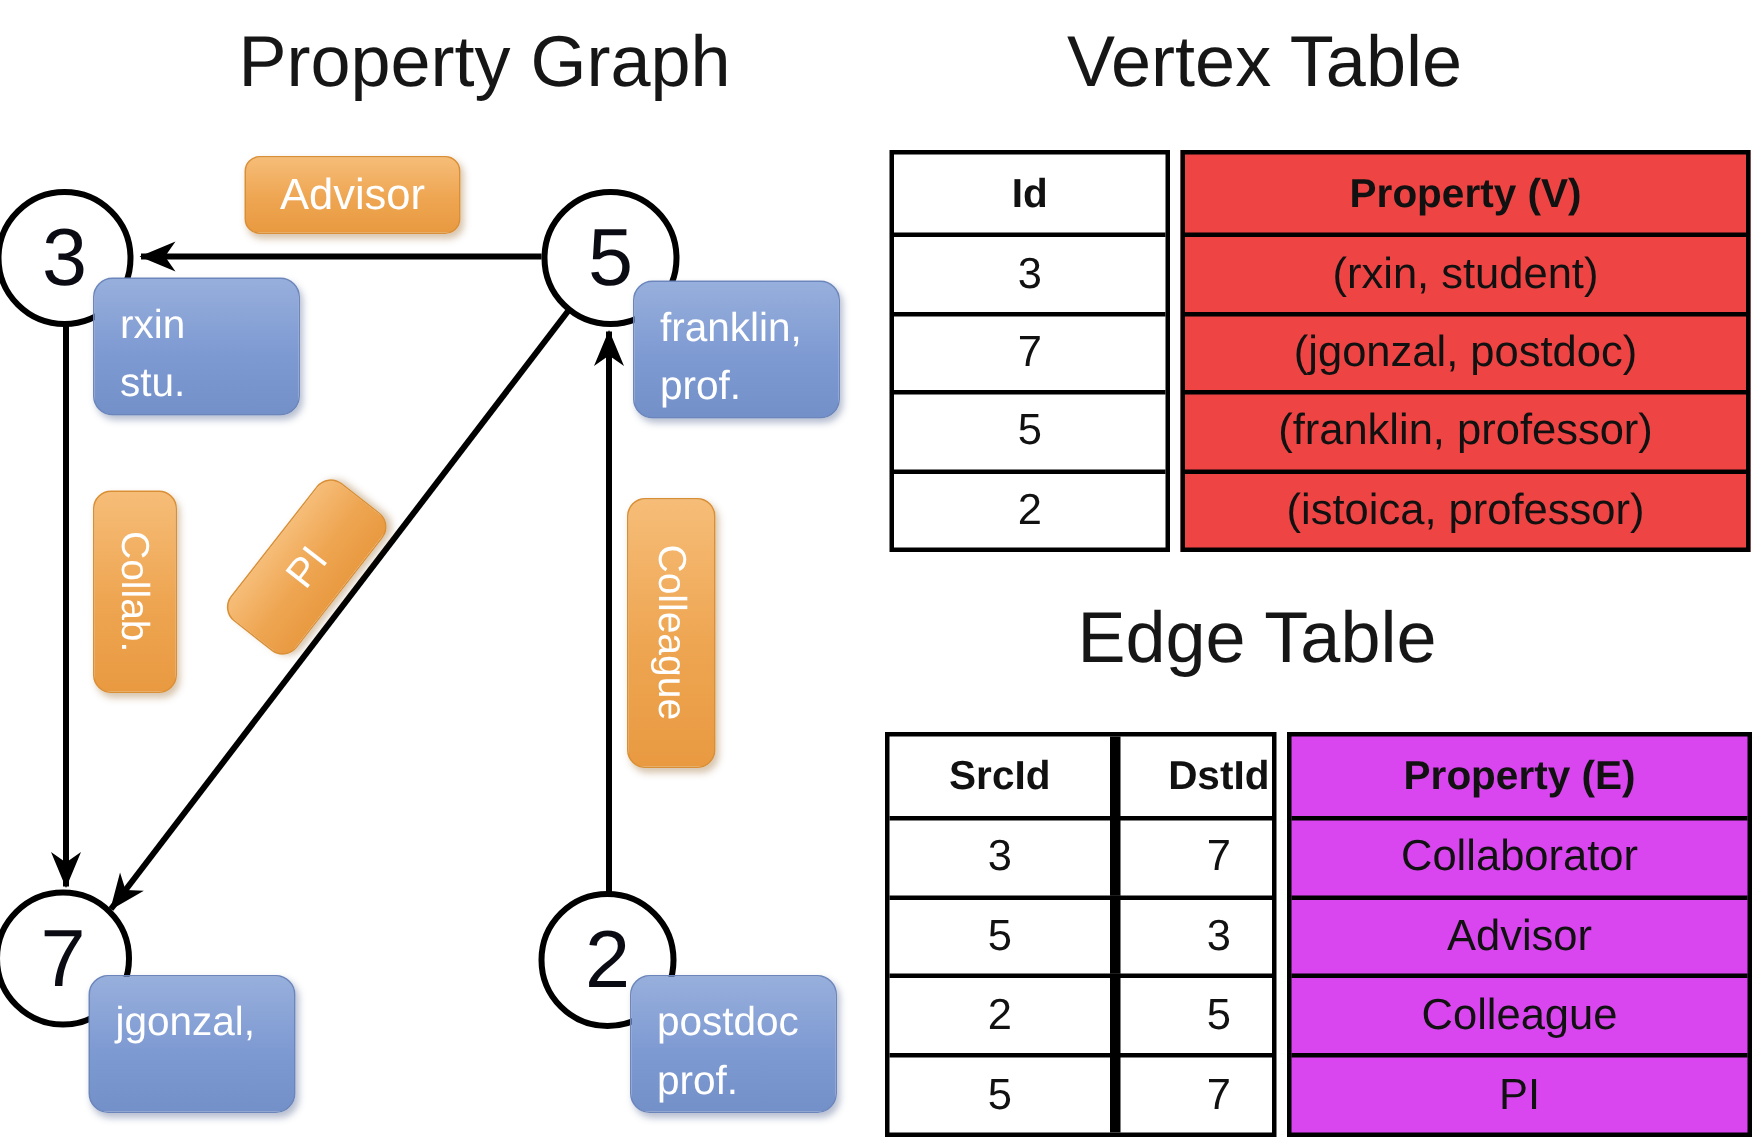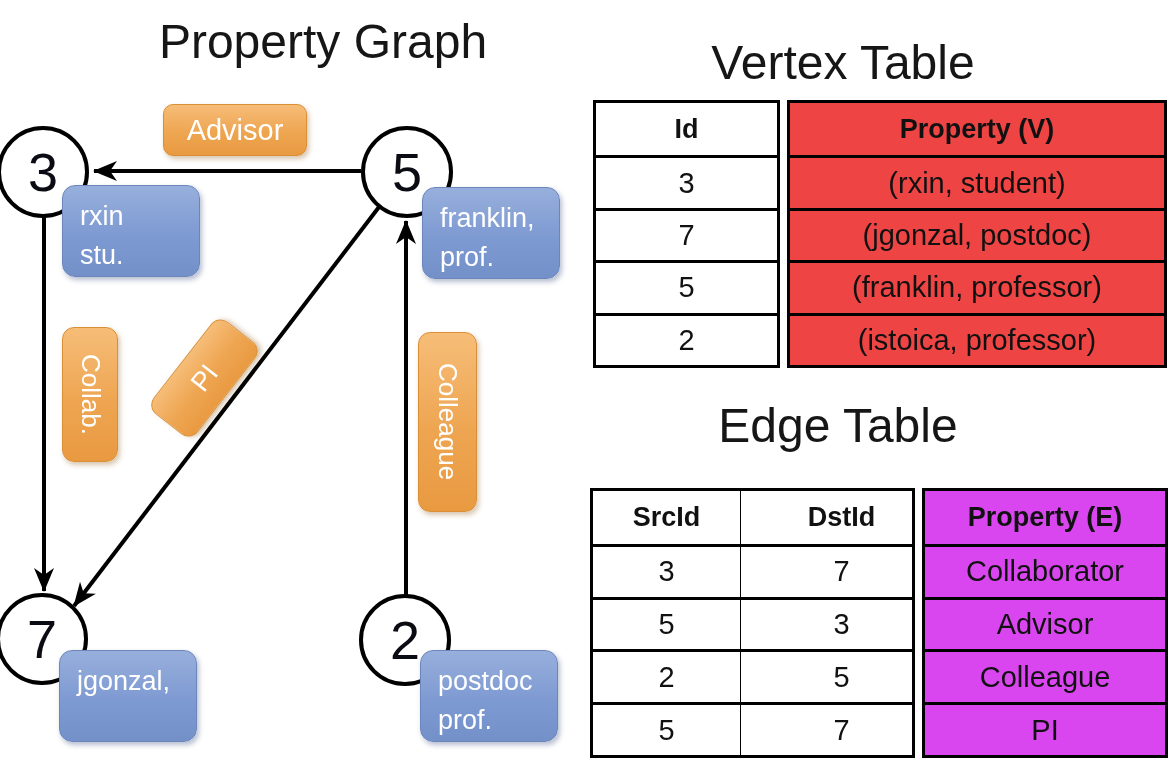--- a/index.html
+++ b/index.html
@@ -68,31 +68,31 @@
     background: #fff;
   }
   .tcell {
     display: flex; align-items: center; justify-content: center;
     font-size: 29px; font-weight: 300;
     border-top: 3px solid #000;
     white-space: nowrap;
   }
   .tcell.first { border-top: none; }
   .tcell.hdr { font-size: 27px; font-weight: 700; }
-  .tcell.bleft { border-left: 1px solid #000000; padding-left: 30px; }
+  .tcell.bleft { border-left: 7px solid #000000; padding-left: 30px; }
   .fill-blue { background: #ef4444; }
   .fill-tan  { background: #d946ef; }
 </style>
 </head>
 <body>
 
 <div id="slide">
 
   <div class="title" style="left:0; top:14; top:14px; width:566px;margin-left:40px;">Property Graph</div>
-  <div class="title" style="left:593px; top:14px; width:500px;margin-top:21px;">Vertex Table</div>
+  <div class="title" style="left:593px; top:14px; width:500px;">Vertex Table</div>
   <div class="title" style="left:593px; top:398px; width:490px;">Edge Table</div>
 
   <svg id="edges" width="580" height="760">
     <defs>
       <marker id="arr" markerUnits="userSpaceOnUse" markerWidth="26" markerHeight="22" refX="24" refY="11" orient="auto">
         <path d="M1,1 L25,11 L1,21 L8,11 Z" fill="#000"></path>
       </marker>
     </defs>
     <line x1="361" y1="171" x2="94" y2="171" stroke="#000" stroke-width="4" marker-end="url(#arr)"></line>
     <line x1="44" y1="216" x2="44" y2="591" stroke="#000" stroke-width="4" marker-end="url(#arr)"></line>
@@ -145,21 +145,21 @@
     <div class="tcol fill-blue" style="flex:1; grid-template-rows:repeat(5,1fr);">
       <div class="tcell hdr first">Property (V)</div>
       <div class="tcell">(rxin, student)</div>
       <div class="tcell">(jgonzal, postdoc)</div>
       <div class="tcell">(franklin, professor)</div>
       <div class="tcell">(istoica, professor)</div>
     </div>
   </div>
 
   <div class="tbl" style="left:590px; top:488px; width:578px; height:270px;">
-    <div class="tcol" style="width:325px; grid-template-columns:147px 1fr; grid-template-rows:repeat(5,1fr);">
+    <div class="tcol" style="width:261px; grid-template-columns:147px 1fr; grid-template-rows:repeat(5,1fr);">
       <div class="tcell hdr first">SrcId</div>
       <div class="tcell hdr first bleft">DstId</div>
       <div class="tcell">3</div>
       <div class="tcell bleft">7</div>
       <div class="tcell">5</div>
       <div class="tcell bleft">3</div>
       <div class="tcell">2</div>
       <div class="tcell bleft">5</div>
       <div class="tcell">5</div>
       <div class="tcell bleft">7</div>

